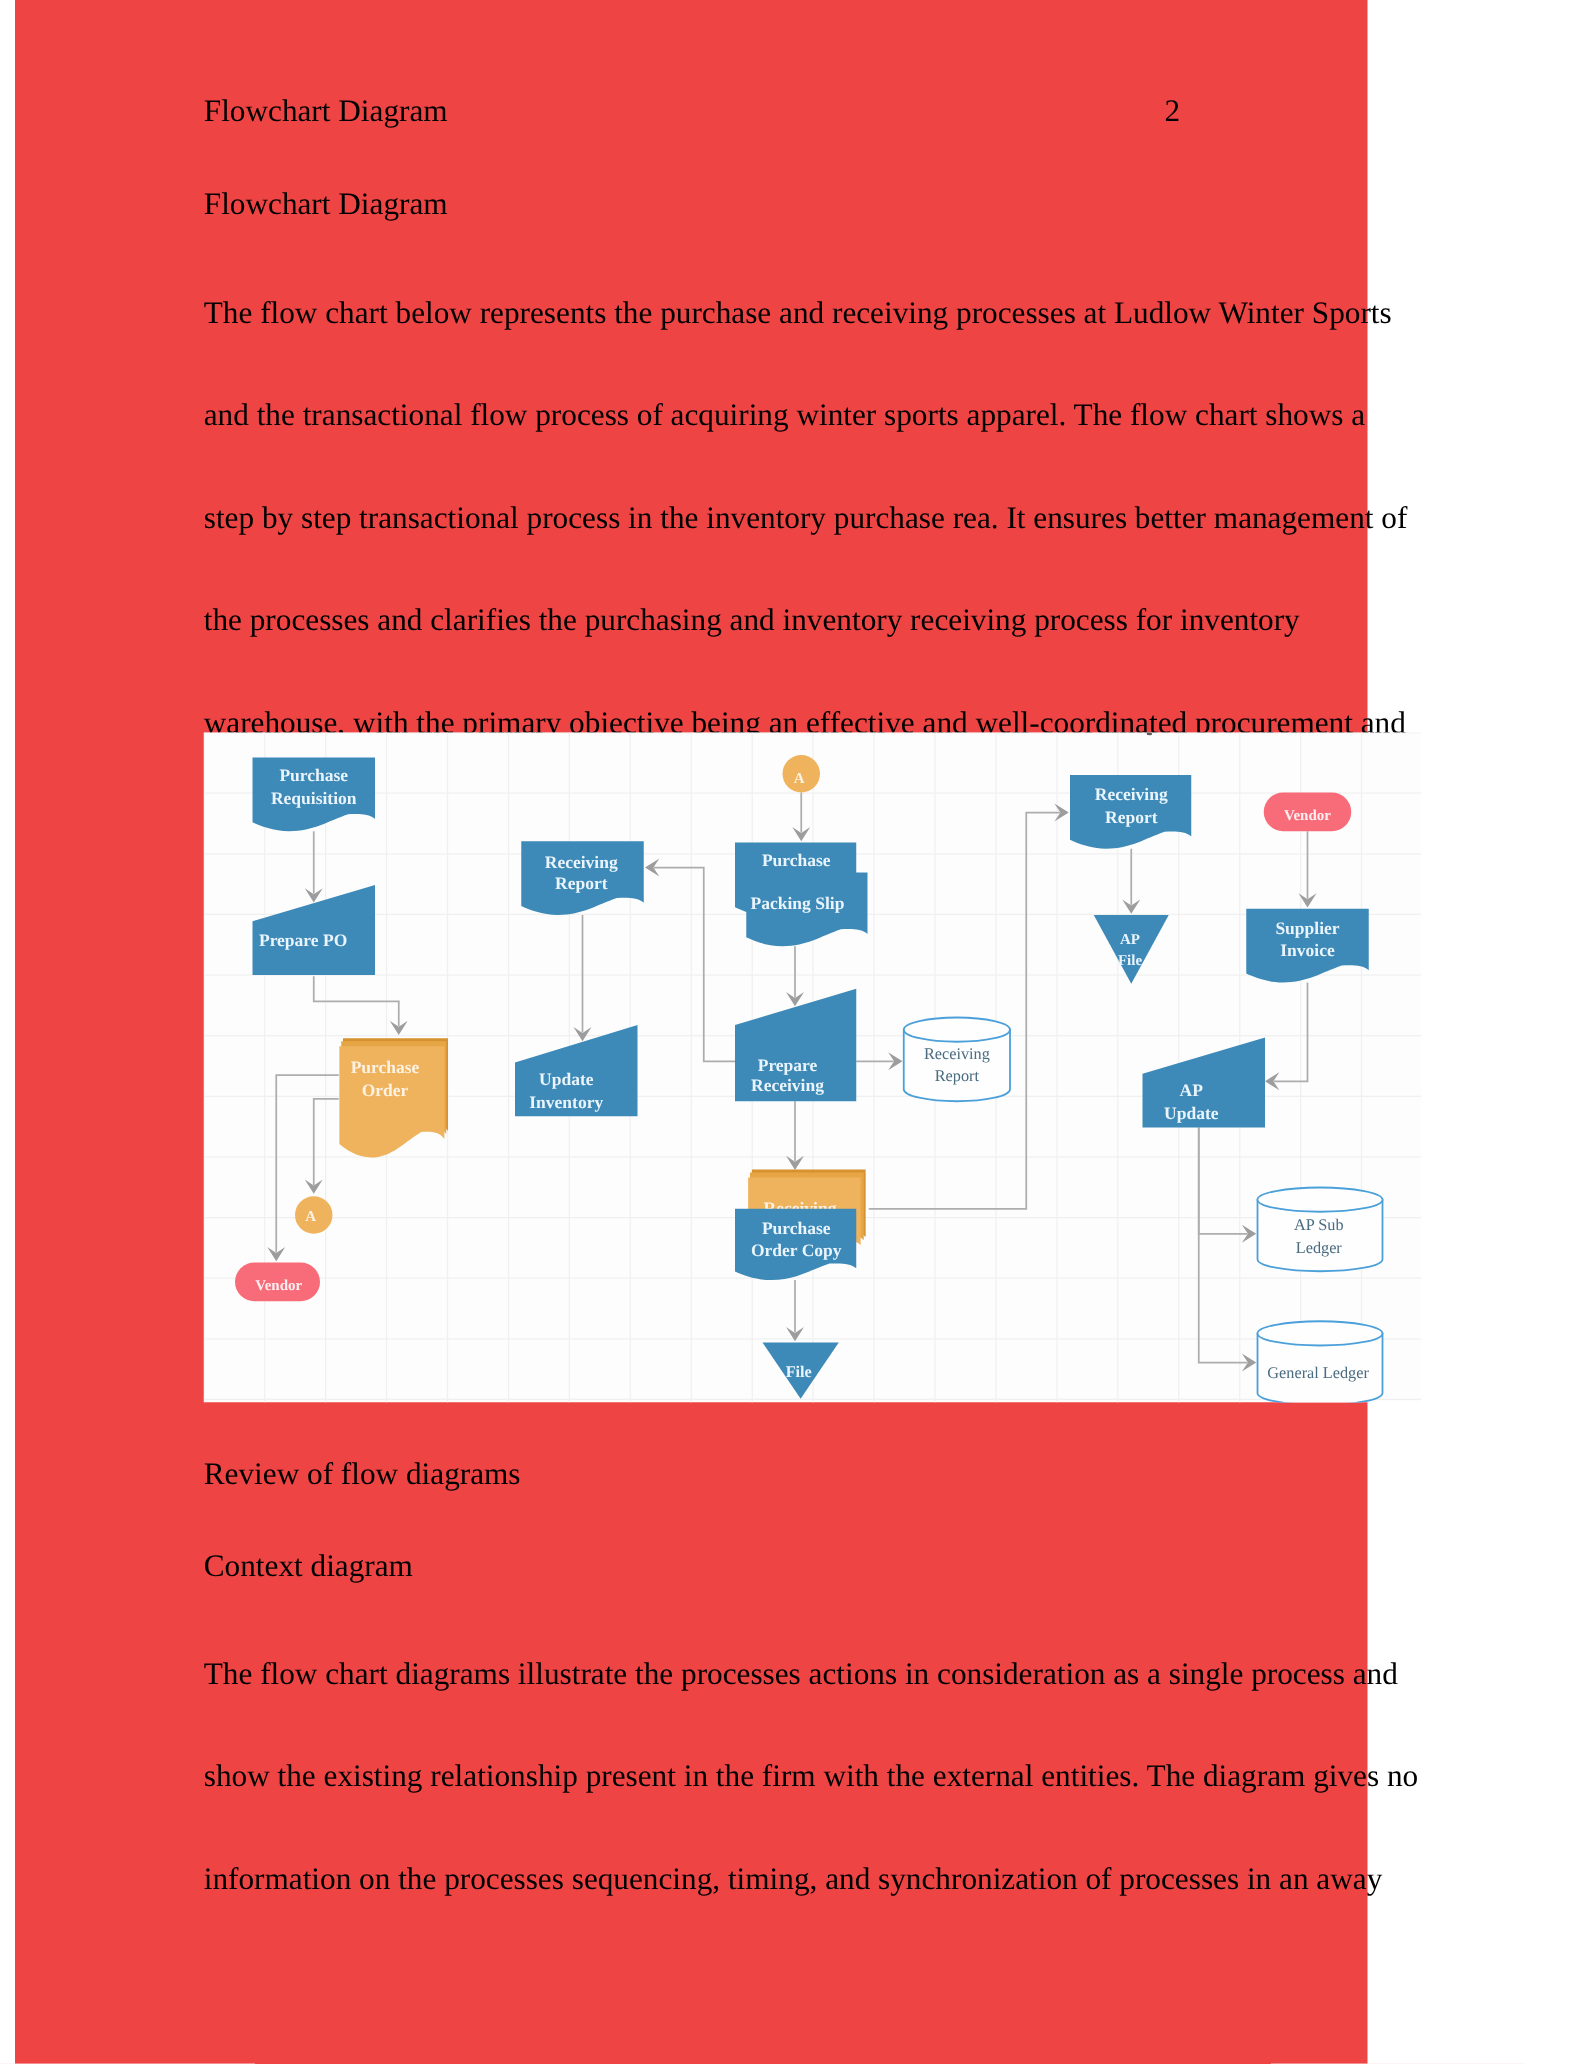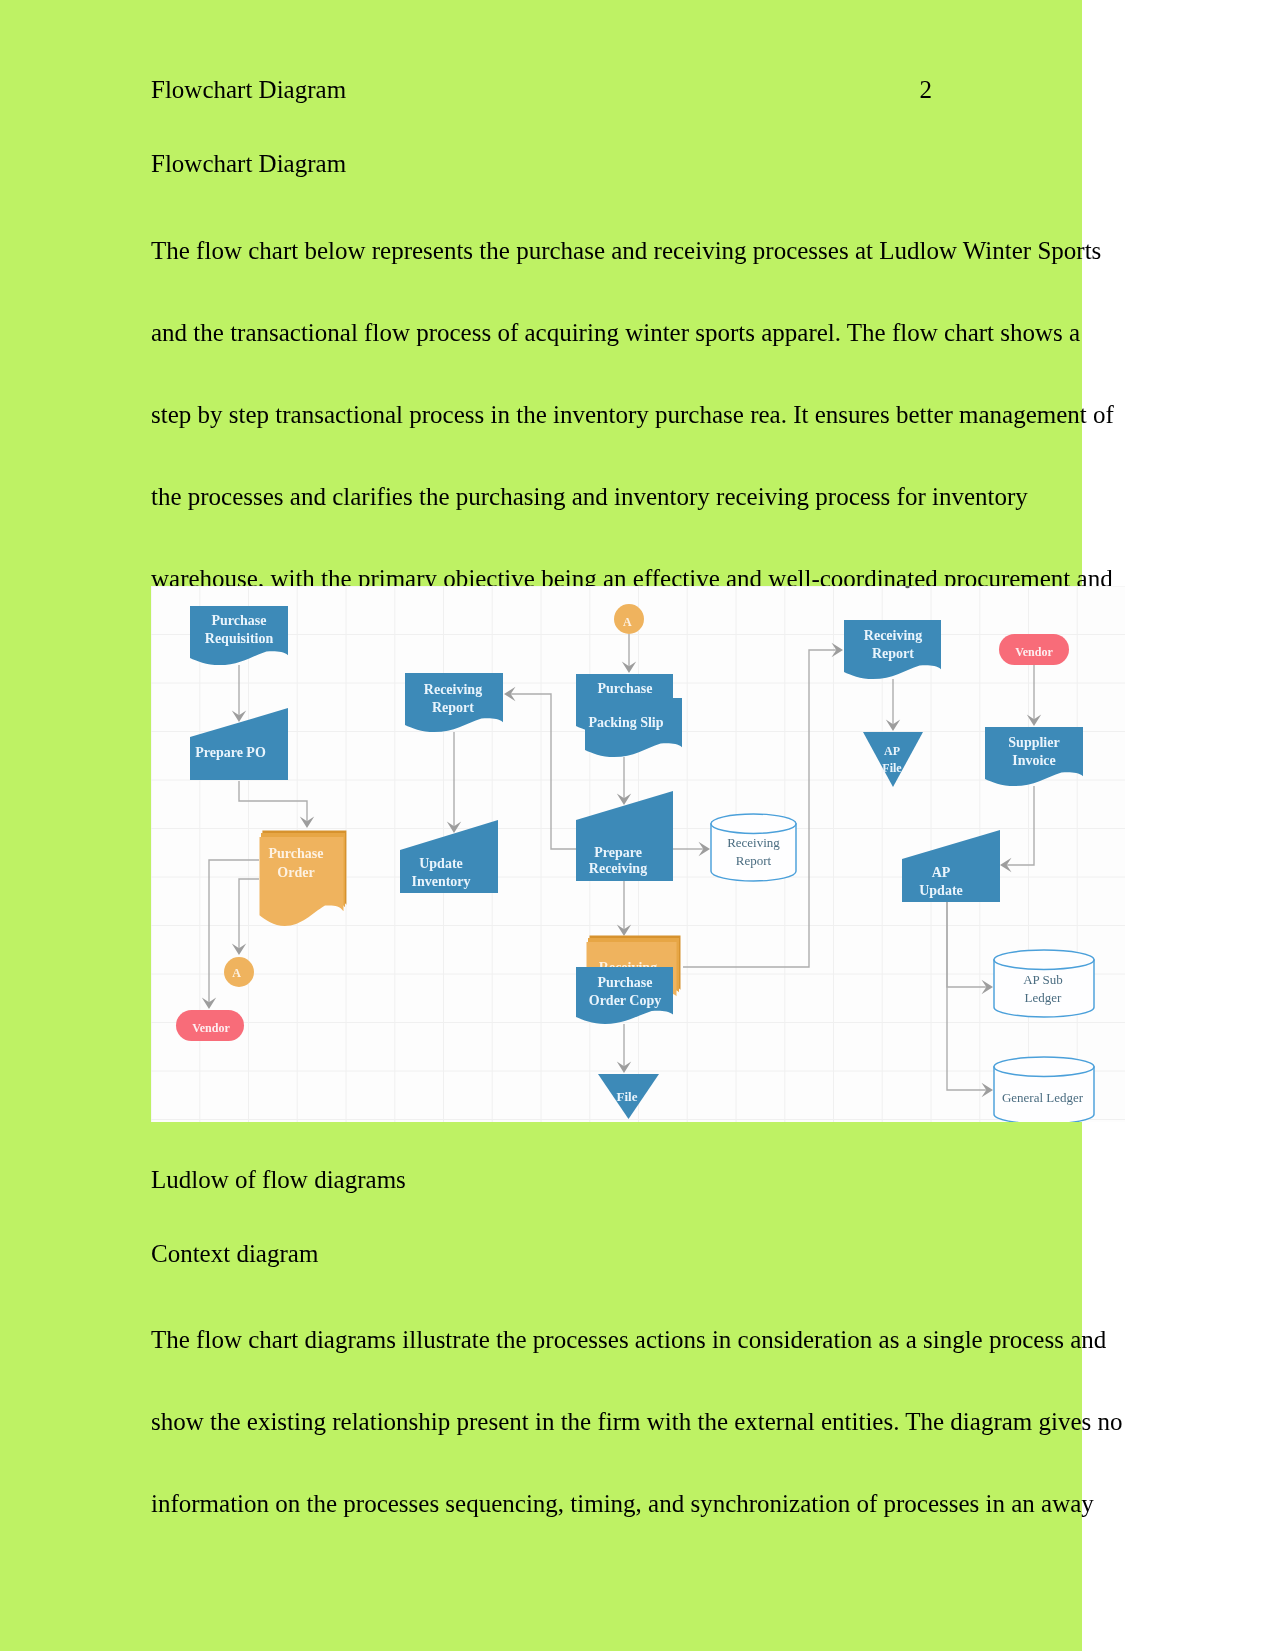--- a/index.html
+++ b/index.html
@@ -1,18 +1,18 @@
 <!DOCTYPE html>
 <html><head>
 <meta charset="utf-8">
 <style>
   html,body{margin:0;padding:0;background:#ffffff;}
   body{width:1275px;height:1651px;position:relative;overflow:hidden;
        font-family:"Liberation Serif",serif;color:#000000;}
-  .page{position:absolute;left:0;top:0;width:1082px;height:1651px;background:#bef264;}
+  .page{position:absolute;left:12px;top:0;width:1082px;height:1651px;background:#ef4444;}
   .hdr{position:absolute;left:151px;top:76px;font-size:25px;line-height:28px;white-space:nowrap;}
   .pgno{position:absolute;right:150px;top:76px;font-size:25px;line-height:28px;}
   .blk{position:absolute;left:151px;width:975px;font-size:25px;line-height:82px;text-align:left;}
   .hd2{line-height:28px;}
   .diagram{position:absolute;left:151px;top:586px;width:974px;height:536px;}
   .diagram svg{display:block;filter:blur(0.38px);}
 </style>
 </head>
 <body>
 
@@ -223,16 +223,16 @@
           </g>
 <g>
             <path d="M843.0,480.7 L843.0,528.3 A50.0,9.7 0 0 0 943.0,528.3 L943.0,480.7 Z" fill="#fefeff" stroke="#4ba0da" stroke-width="1.45" stroke-linejoin="round"></path>
             <ellipse cx="893.0" cy="480.7" rx="50.0" ry="9.7" fill="#fefeff" stroke="#4ba0da" stroke-width="1.45"></ellipse>
             <text x="891.5" y="516" font-size="13" font-weight="normal" fill="#4a6c80"><tspan x="891.5" y="516.0">General Ledger</tspan></text>
           </g>
 </g>
     </svg>
   </div>
 
-  <div class="blk hd2" style="top:1166px">Ludlow of flow diagrams</div>
+  <div class="blk hd2" style="top:1166px">Review of flow diagrams</div>
   <div class="blk hd2" style="top:1240px">Context diagram</div>
   <div class="blk" style="top:1299px">The flow chart diagrams illustrate the processes actions in consideration as a single process and show the existing relationship present in the firm with the external entities. The diagram gives no information on the processes sequencing, timing, and synchronization of processes in an away</div>
 </div>
 
 </body></html>

